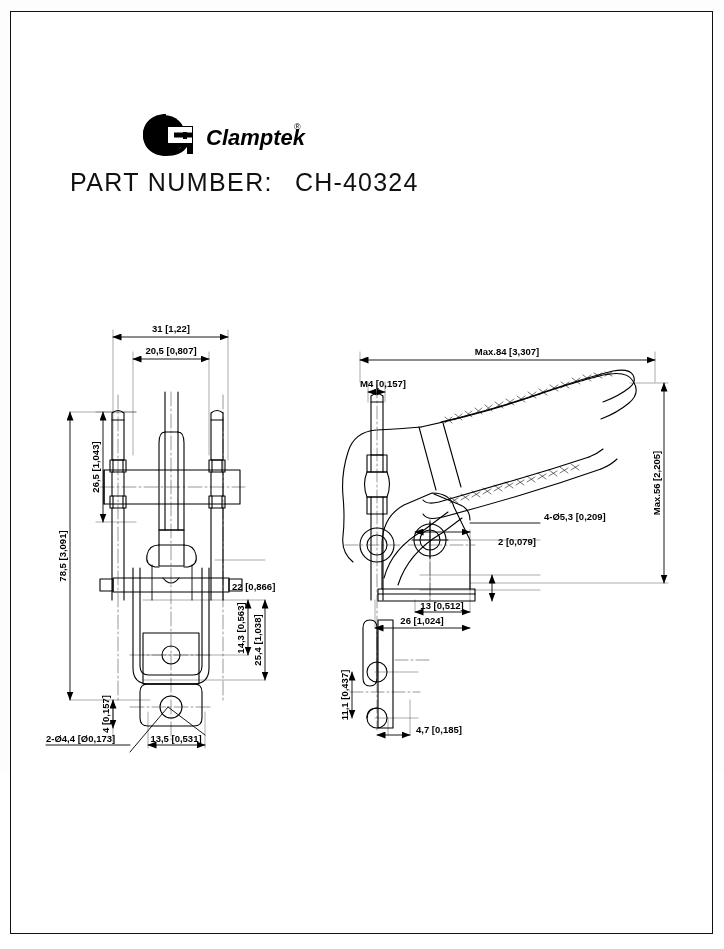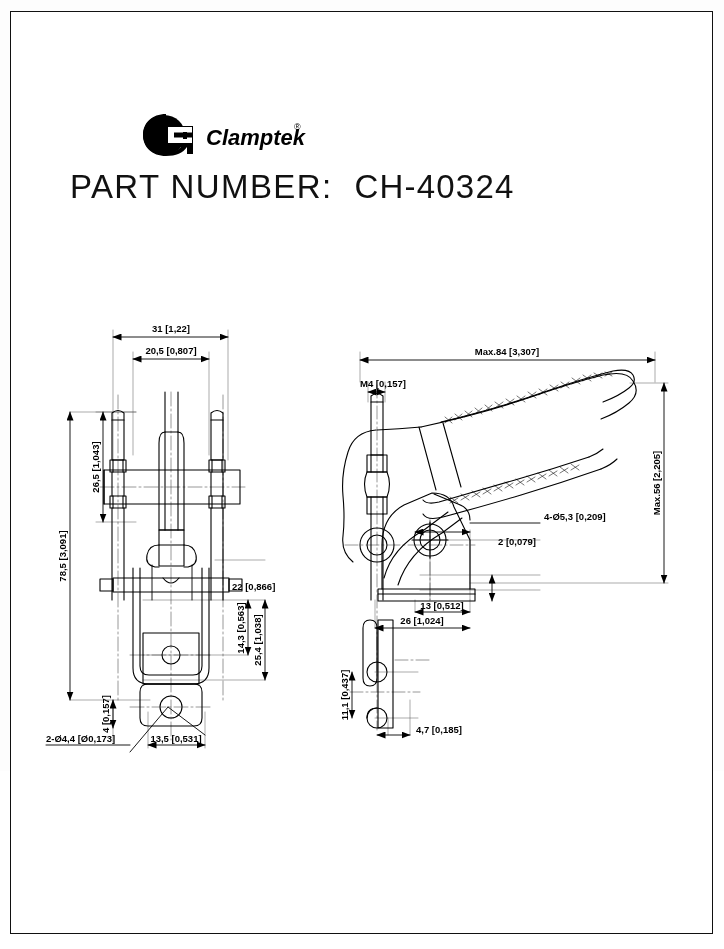--- a/index.html
+++ b/index.html
@@ -17,21 +17,21 @@
     width:703px;height:923px;
     border:1.6px solid #111;
     background:#ffffff;
     box-sizing:border-box;
   }
   #drawing{position:absolute;left:0;top:0;width:724px;height:949px;}
   .hdr-logo{position:absolute;left:142px;top:112px;width:170px;height:46px;}
   .partnum{
     position:absolute;left:70px;top:168px;
     font-family:"Liberation Sans", sans-serif;
-    font-size:33px;letter-spacing:1.4px;color:#111;
+    font-size:25px;letter-spacing:1.4px;color:#111;
     white-space:nowrap;
   }
   .partnum .pn-val{margin-left:22px;letter-spacing:1.2px;}
   svg text{font-family:"Liberation Sans", sans-serif;fill:#000;}
 </style>
 </head>
 <body>
 
 <div id="sheet">
   <div id="frame"></div>

